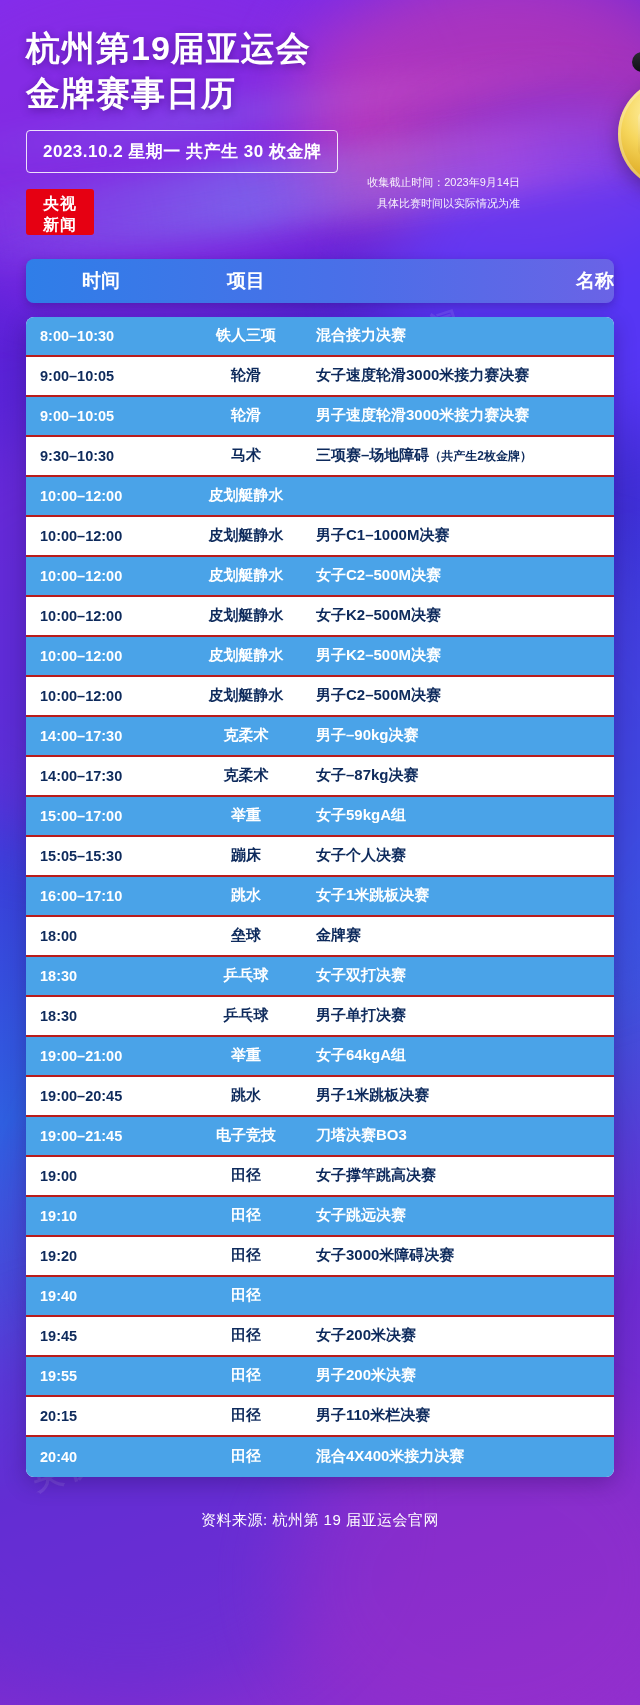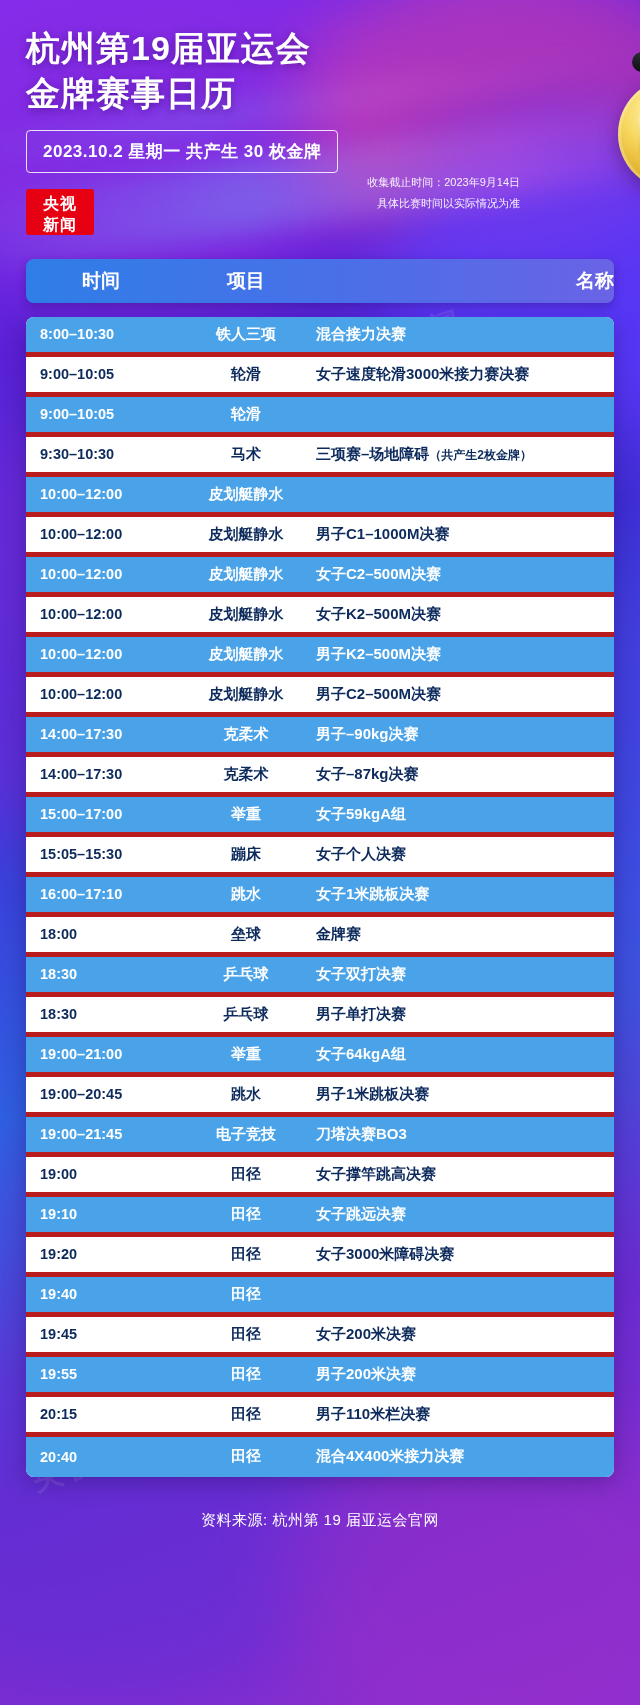--- a/index.html
+++ b/index.html
@@ -154,21 +154,21 @@
     overflow: hidden;
     box-shadow: 0 6px 22px rgba(25,0,70,.3);
   }
   .row {
     display: flex;
     align-items: center;
     min-height: 40px;
     font-size: 15px;
     font-weight: 700;
     color: #0d2a5c;
-    border-bottom: 5px solid #b91c1c;
+    border-bottom: 2px solid #b91c1c;
   }
   .row:last-child { border-bottom: none; }
   .row.alt {
     background: #4aa3e8;
     color: #fff;
   }
   .row .c-time { text-align: left; padding-left: 14px; font-size: 14.5px; }
   .row .c-sport { text-align: center; }
   .row .c-event { text-align: left; }
   .row .note { font-weight: 700; font-size: 12px; }
@@ -241,20 +241,21 @@
         <div class="c-event"><span>混合接力决赛</span></div>
       </div>
       <div class="row">
         <div class="c-time">9:00–10:05</div>
         <div class="c-sport">轮滑</div>
         <div class="c-event"><span>女子速度轮滑3000米接力赛决赛</span></div>
       </div>
       <div class="row alt">
         <div class="c-time">9:00–10:05</div>
         <div class="c-sport">轮滑</div>
+        <div class="c-event"><span>男子速度轮滑3000米接力赛决赛</span></div>
       </div>
       <div class="row">
         <div class="c-time">9:30–10:30</div>
         <div class="c-sport">马术</div>
         <div class="c-event"><span>三项赛–场地障碍</span><span class="note">（共产生2枚金牌）</span></div>
       </div>
       <div class="row alt">
         <div class="c-time">10:00–12:00</div>
         <div class="c-sport">皮划艇静水</div>
       </div>

